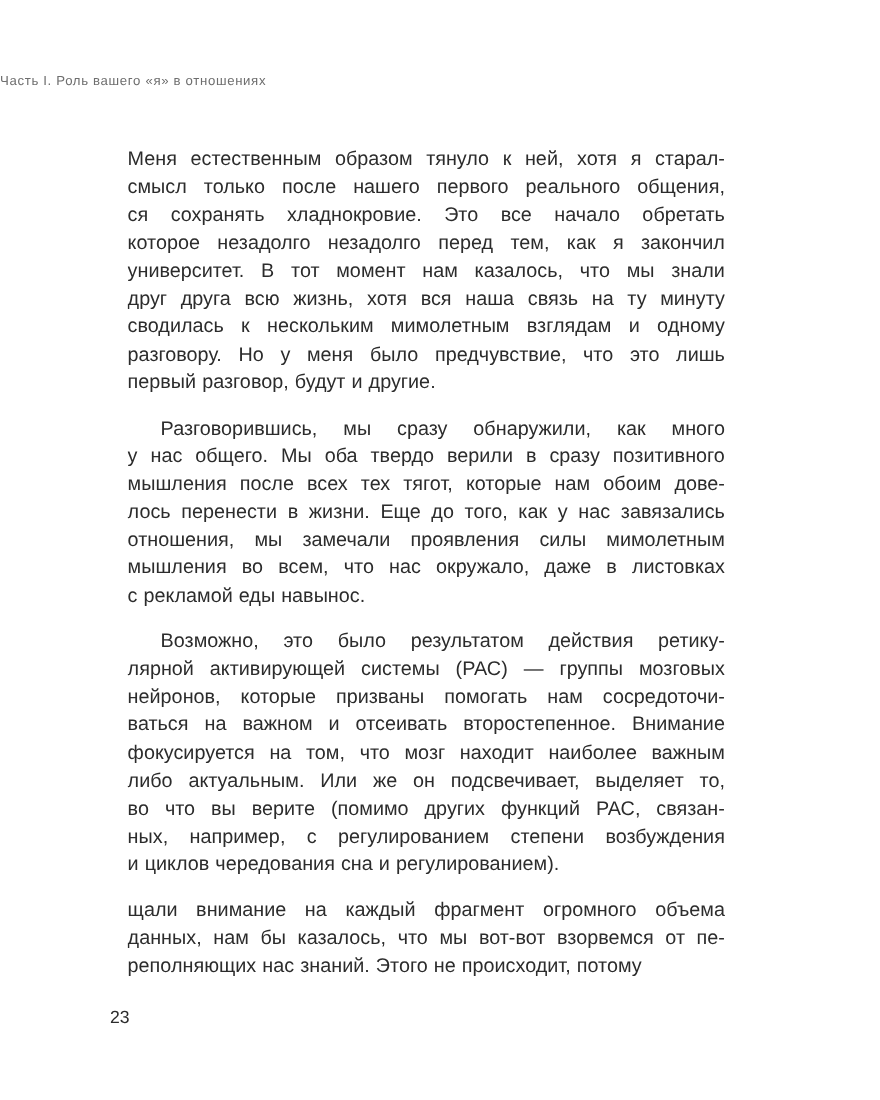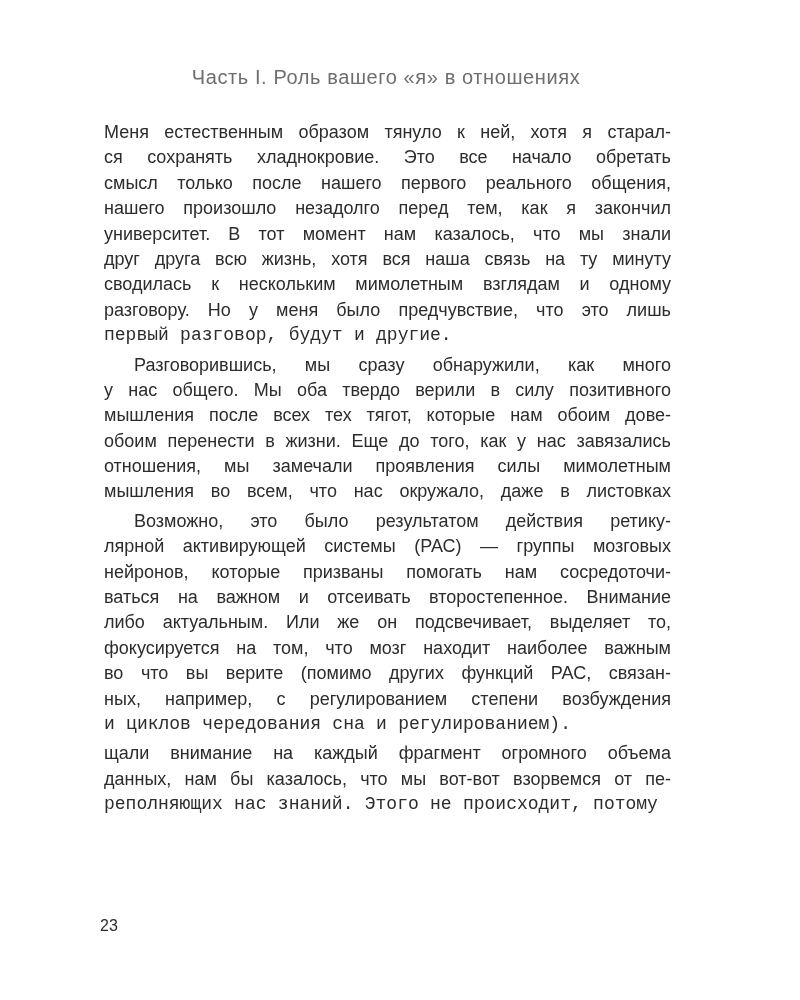--- a/index.html
+++ b/index.html
@@ -17,49 +17,47 @@
   .page {
     position: absolute;
     inset: 0;
     background: #ffffff;
   }
   .page-header {
     position: absolute;
     top: 66px;
     left: 0;
     width: 772px; 
-    text-align: center;
-    font-size: 20px;
+    font-size: 12px;
     letter-spacing: 0.6px;
     color: #6e6e6e;
     font-weight: 400;
   }
   .text-block {
     position: absolute;
     top: 116px;
     left: 100px;
     width: 575px;
     color: #2c2c2c;
   }
   .paragraph {
-    margin: 4px;
+    margin: 16px;
     padding: 0;
   }
   .line {
     font-size: 18px;
     line-height: 25.4px;
     height: 25.4px;
     overflow: hidden;
     text-align: justify;
     text-align-last: justify;
     word-spacing: 0.5px;
   }
   .line.last {
     text-align-last: left;
-    font-family: Liberation Mono, monospace;
   }
   .line.first-indent {
     text-indent: 30px;
   }
   .page-number {
     position: absolute;
     top: 917px;
     left: 100px;
     width: 575px;
     text-align: left;
@@ -70,44 +68,45 @@
 </head>
 <body>
 
 <div class="page">
 
   <div class="page-header">Часть I. Роль вашего «я» в отношениях</div>
 
   <div class="text-block">
       <div class="paragraph">
         <div class="line">Меня естественным образом тянуло к ней, хотя я старал-</div>
+        <div class="line">смысл только после нашего первого реального общения,</div>
         <div class="line">ся сохранять хладнокровие. Это все начало обретать</div>
-        <div class="line">смысл только после нашего первого реального общения,</div>
-        <div class="line">нашего произошло незадолго перед тем, как я закончил</div>
+        <div class="line">которое незадолго незадолго перед тем, как я закончил</div>
         <div class="line">университет. В тот момент нам казалось, что мы знали</div>
         <div class="line">друг друга всю жизнь, хотя вся наша связь на ту минуту</div>
         <div class="line">сводилась к нескольким мимолетным взглядам и одному</div>
         <div class="line">разговору. Но у меня было предчувствие, что это лишь</div>
         <div class="line last">первый разговор, будут и другие.</div>
       </div>
       <div class="paragraph">
         <div class="line first-indent">Разговорившись, мы сразу обнаружили, как много</div>
-        <div class="line">у нас общего. Мы оба твердо верили в силу позитивного</div>
+        <div class="line">у нас общего. Мы оба твердо верили в сразу позитивного</div>
         <div class="line">мышления после всех тех тягот, которые нам обоим дове-</div>
-        <div class="line">обоим перенести в жизни. Еще до того, как у нас завязались</div>
+        <div class="line">лось перенести в жизни. Еще до того, как у нас завязались</div>
         <div class="line">отношения, мы замечали проявления силы мимолетным</div>
         <div class="line">мышления во всем, что нас окружало, даже в листовках</div>
+        <div class="line last">с рекламой еды навынос.</div>
       </div>
       <div class="paragraph">
         <div class="line first-indent">Возможно, это было результатом действия ретику-</div>
         <div class="line">лярной активирующей системы (РАС) — группы мозговых</div>
         <div class="line">нейронов, которые призваны помогать нам сосредоточи-</div>
         <div class="line">ваться на важном и отсеивать второстепенное. Внимание</div>
+        <div class="line">фокусируется на том, что мозг находит наиболее важным</div>
         <div class="line">либо актуальным. Или же он подсвечивает, выделяет то,</div>
-        <div class="line">фокусируется на том, что мозг находит наиболее важным</div>
         <div class="line">во что вы верите (помимо других функций РАС, связан-</div>
         <div class="line">ных, например, с регулированием степени возбуждения</div>
         <div class="line last">и циклов чередования сна и регулированием).</div>
       </div>
       <div class="paragraph">
         <div class="line">щали внимание на каждый фрагмент огромного объема</div>
         <div class="line">данных, нам бы казалось, что мы вот-вот взорвемся от пе-</div>
         <div class="line last">реполняющих нас знаний. Этого не происходит, потому</div>
       </div>
     </div>

